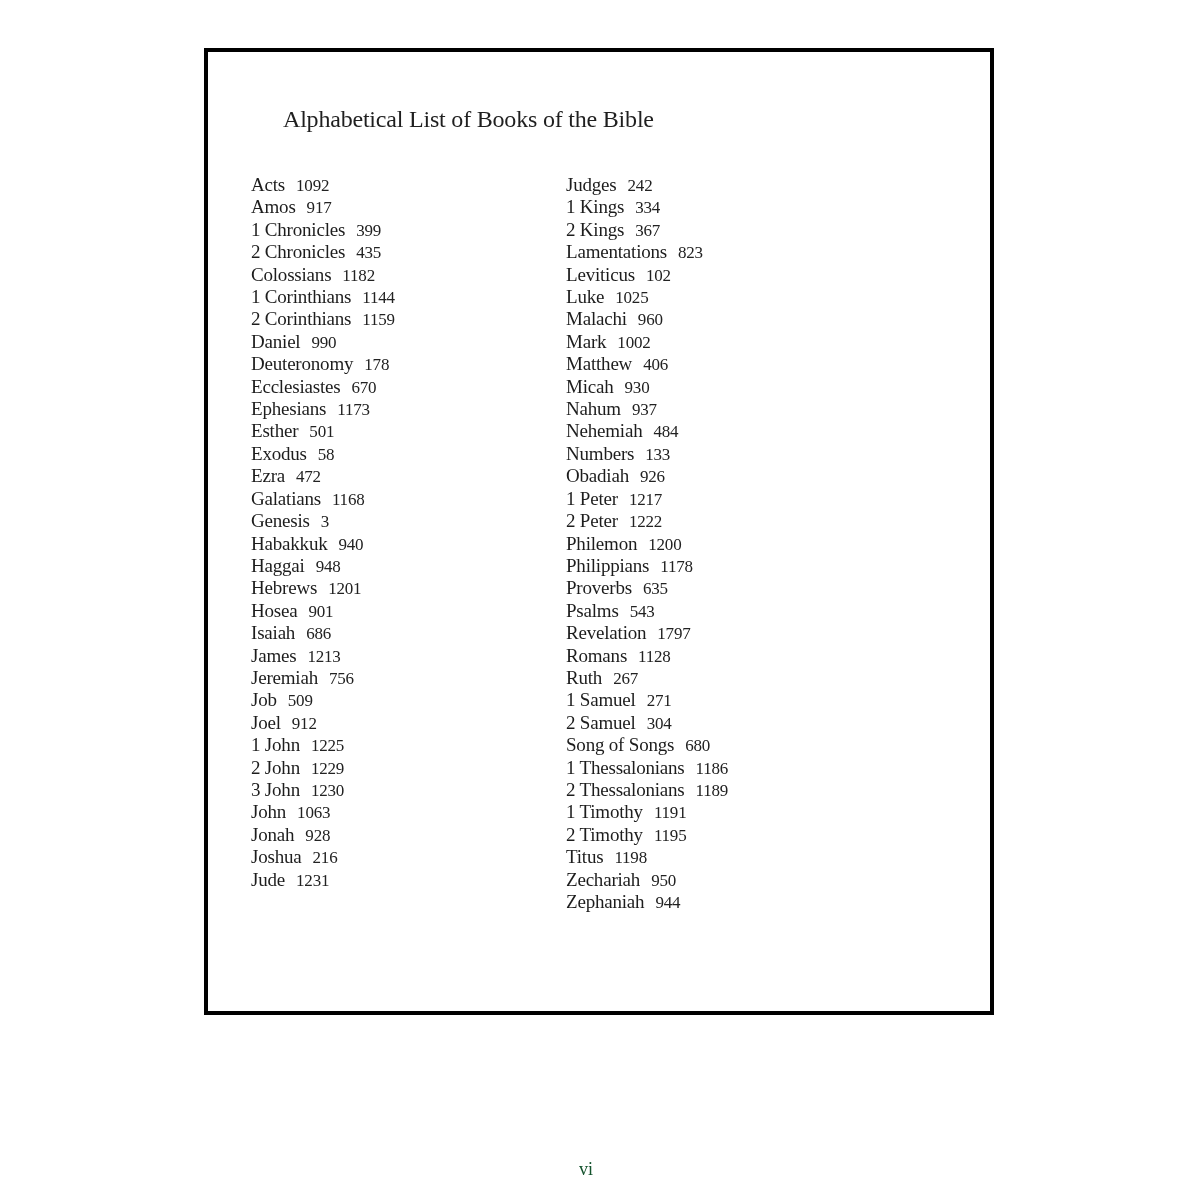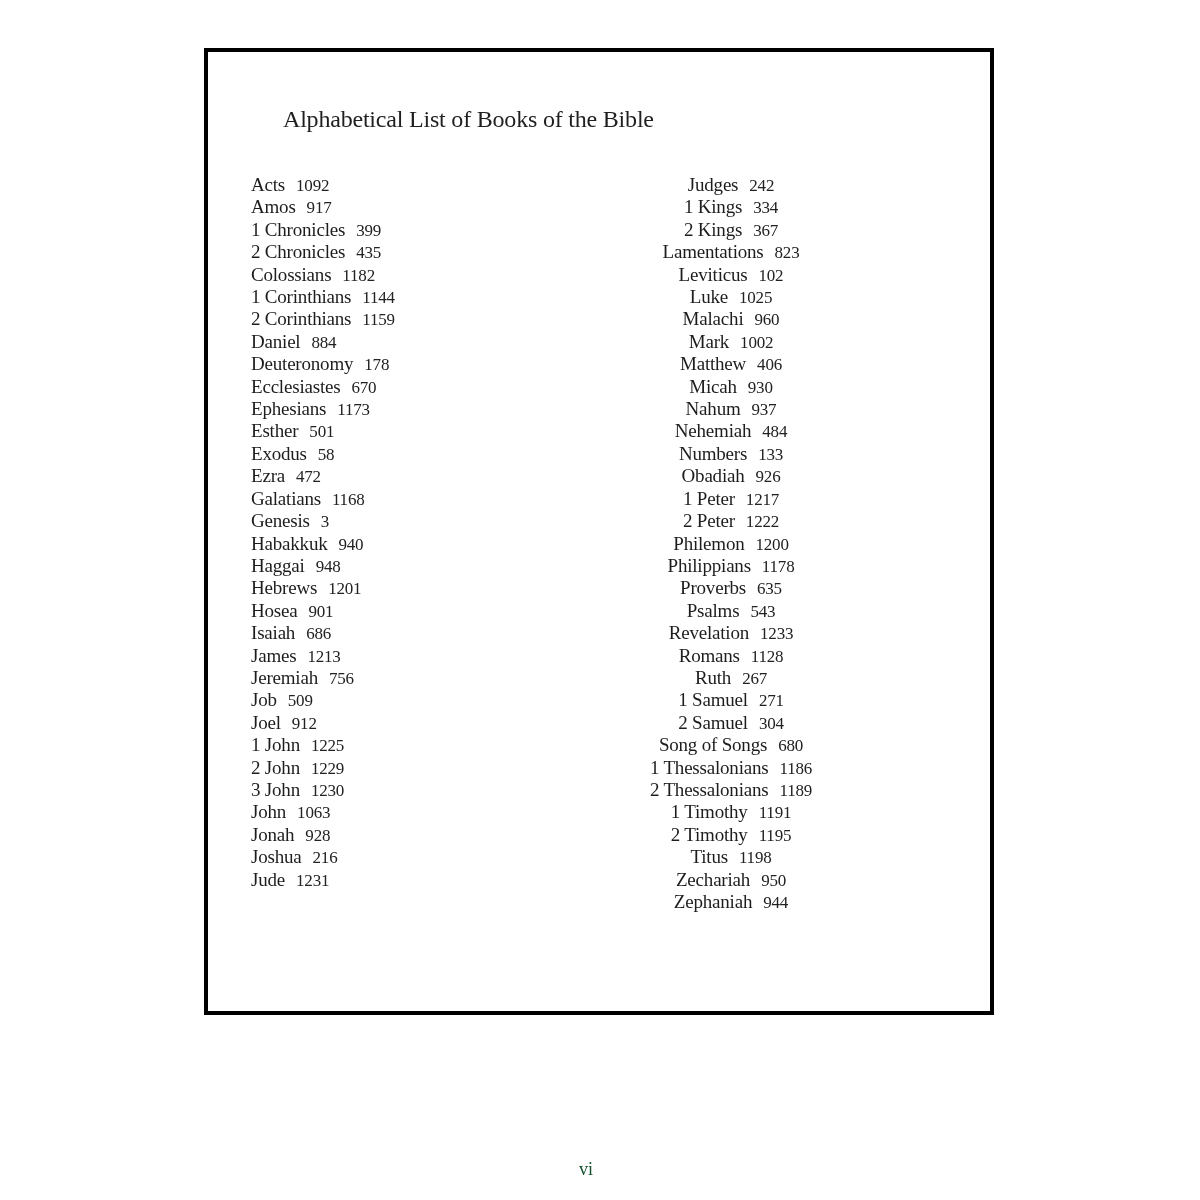--- a/index.html
+++ b/index.html
@@ -41,21 +41,21 @@
   .columns {
     position: absolute;
     left: 43px;
     top: 122px;
     display: flex;
     font-size: 19px;
     line-height: 21.4px;
     letter-spacing: -0.2px;
   }
   .col-left { width: 315px; }
-  .col-right { width: 330px; text-align: center; }
+  .col-right { width: 330px; }
   .row { white-space: nowrap; }
   .book { color: #1d1d1d; }
   .num {
     margin-left: 11px;
     font-size: 17px;
     color: #222222;
     font-variant-numeric: oldstyle-nums;
     font-feature-settings: "onum" 1;
   }
   .folio {
@@ -76,21 +76,21 @@
 
   <div class="columns">
     <div class="col-left" id="col-left">
         <div class="row"><span class="book">Acts</span><span class="num">1092</span></div>
         <div class="row"><span class="book">Amos</span><span class="num">917</span></div>
         <div class="row"><span class="book">1 Chronicles</span><span class="num">399</span></div>
         <div class="row"><span class="book">2 Chronicles</span><span class="num">435</span></div>
         <div class="row"><span class="book">Colossians</span><span class="num">1182</span></div>
         <div class="row"><span class="book">1 Corinthians</span><span class="num">1144</span></div>
         <div class="row"><span class="book">2 Corinthians</span><span class="num">1159</span></div>
-        <div class="row"><span class="book">Daniel</span><span class="num">884</span></div>
+        <div class="row"><span class="book">Daniel</span><span class="num">990</span></div>
         <div class="row"><span class="book">Deuteronomy</span><span class="num">178</span></div>
         <div class="row"><span class="book">Ecclesiastes</span><span class="num">670</span></div>
         <div class="row"><span class="book">Ephesians</span><span class="num">1173</span></div>
         <div class="row"><span class="book">Esther</span><span class="num">501</span></div>
         <div class="row"><span class="book">Exodus</span><span class="num">58</span></div>
         <div class="row"><span class="book">Ezra</span><span class="num">472</span></div>
         <div class="row"><span class="book">Galatians</span><span class="num">1168</span></div>
         <div class="row"><span class="book">Genesis</span><span class="num">3</span></div>
         <div class="row"><span class="book">Habakkuk</span><span class="num">940</span></div>
         <div class="row"><span class="book">Haggai</span><span class="num">948</span></div>
@@ -123,21 +123,21 @@
         <div class="row"><span class="book">Nahum</span><span class="num">937</span></div>
         <div class="row"><span class="book">Nehemiah</span><span class="num">484</span></div>
         <div class="row"><span class="book">Numbers</span><span class="num">133</span></div>
         <div class="row"><span class="book">Obadiah</span><span class="num">926</span></div>
         <div class="row"><span class="book">1 Peter</span><span class="num">1217</span></div>
         <div class="row"><span class="book">2 Peter</span><span class="num">1222</span></div>
         <div class="row"><span class="book">Philemon</span><span class="num">1200</span></div>
         <div class="row"><span class="book">Philippians</span><span class="num">1178</span></div>
         <div class="row"><span class="book">Proverbs</span><span class="num">635</span></div>
         <div class="row"><span class="book">Psalms</span><span class="num">543</span></div>
-        <div class="row"><span class="book">Revelation</span><span class="num">1233</span></div>
+        <div class="row"><span class="book">Revelation</span><span class="num">1797</span></div>
         <div class="row"><span class="book">Romans</span><span class="num">1128</span></div>
         <div class="row"><span class="book">Ruth</span><span class="num">267</span></div>
         <div class="row"><span class="book">1 Samuel</span><span class="num">271</span></div>
         <div class="row"><span class="book">2 Samuel</span><span class="num">304</span></div>
         <div class="row"><span class="book">Song of Songs</span><span class="num">680</span></div>
         <div class="row"><span class="book">1 Thessalonians</span><span class="num">1186</span></div>
         <div class="row"><span class="book">2 Thessalonians</span><span class="num">1189</span></div>
         <div class="row"><span class="book">1 Timothy</span><span class="num">1191</span></div>
         <div class="row"><span class="book">2 Timothy</span><span class="num">1195</span></div>
         <div class="row"><span class="book">Titus</span><span class="num">1198</span></div>

